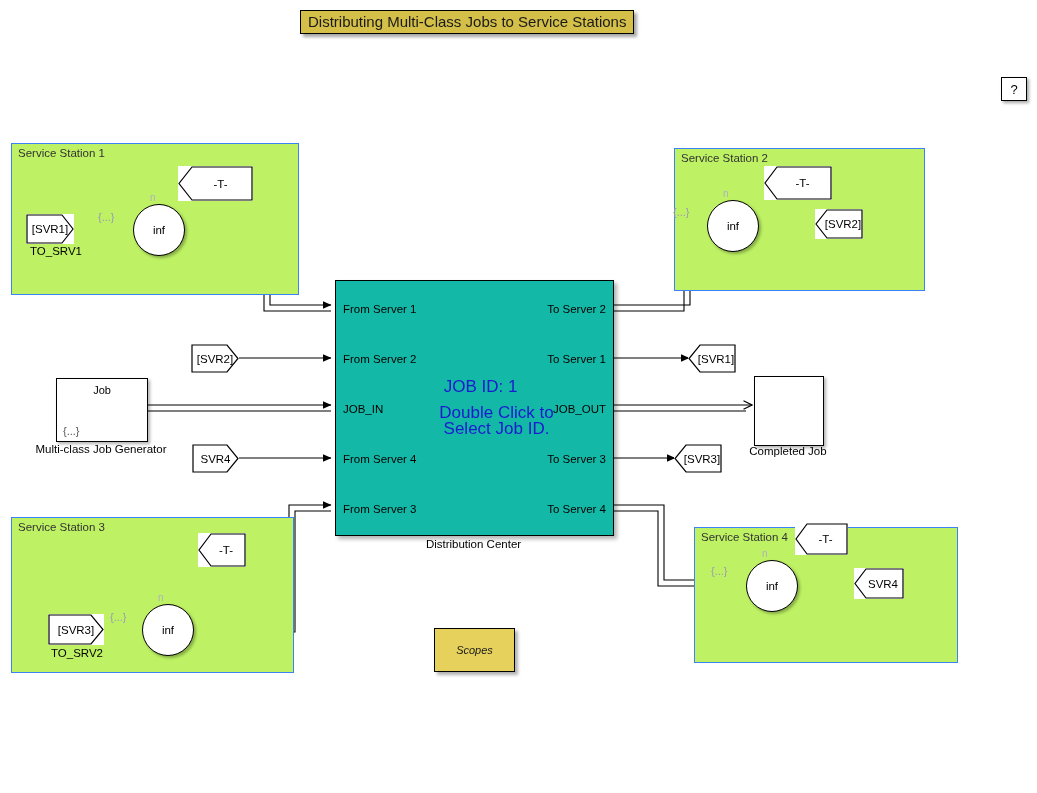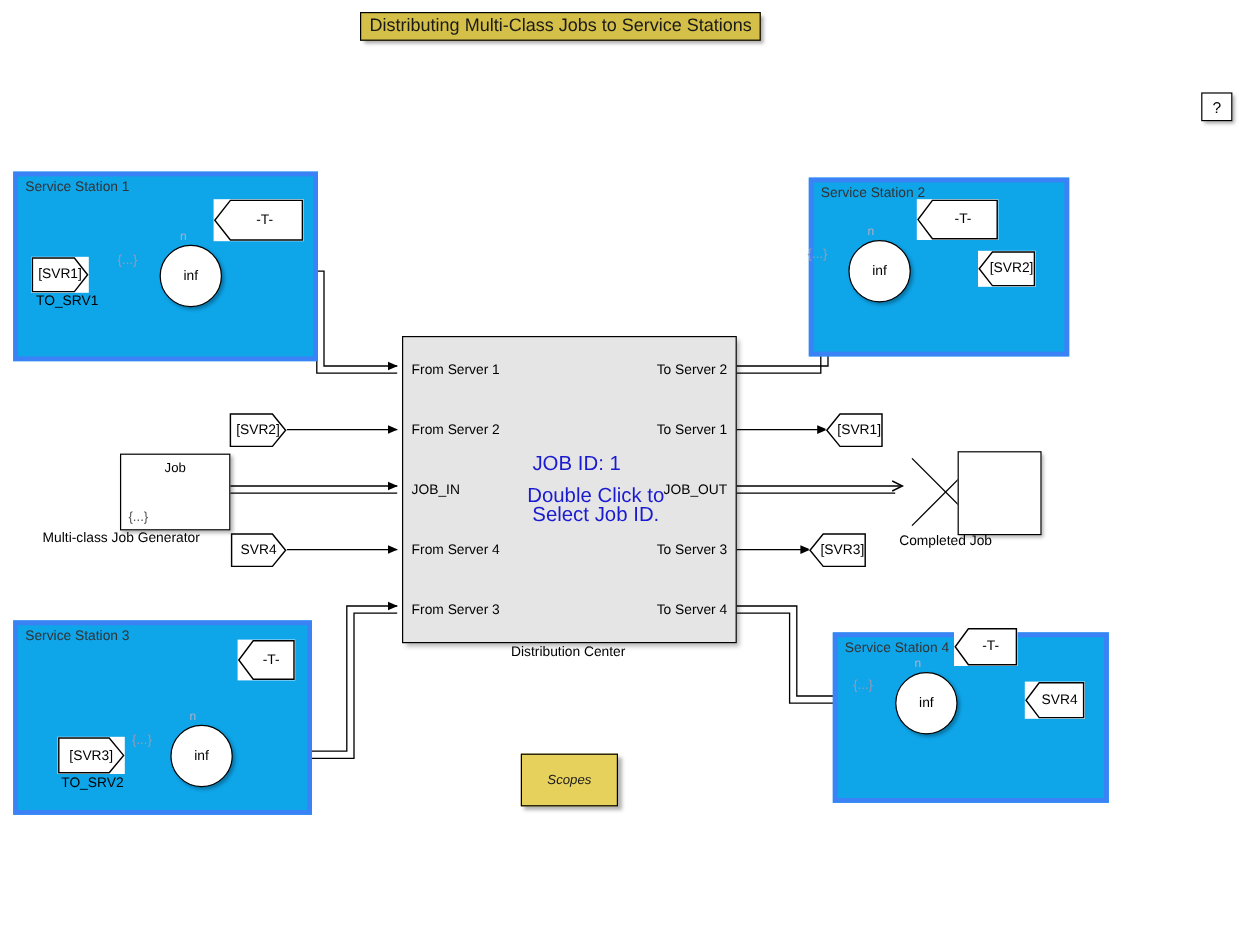--- a/index.html
+++ b/index.html
@@ -39,36 +39,37 @@
     background: #ffffff;
     border: 1.5px solid #000000;
     box-shadow: 2px 2px 3px rgba(0,0,0,0.35);
     display: flex; align-items: center; justify-content: center;
     font-size: 13px;
     color: #000;
   }
 
   
   .subsystem {
-    background: #0ea5e9;
-    border: 4px solid #3b82f6;
+    background: #bef264;
+    border: 1px solid #3b82f6;
+    padding-left: 40px;
   }
   .subsystem-label {
     position: absolute;
     left: 6px; top: 3px;
     font-size: 11.5px;
     color: #333333;
     white-space: nowrap;
   }
 
   
   #distribution-center {
     left: 335px; top: 280px;
     width: 277px; height: 254px;
-    background: #e5e5e5;
+    background: #14b8a6;
     border: 1px solid #000000;
     box-shadow: 3px 3px 4px rgba(0,0,0,0.3);
   }
   .dc-port-label {
     position: absolute;
     font-size: 11.5px;
     color: #000000;
     white-space: nowrap;
   }
   .dc-port-label.left { left: 7px; }
@@ -89,21 +90,20 @@
     color: #000000;
     white-space: nowrap;
     text-align: center;
   }
 
   
   .rect-block {
     background: #ffffff;
     border: 1.2px solid #000000;
     box-shadow: 2px 2px 3px rgba(0,0,0,0.3);
-    margin-left: 44px;
   }
   .rect-block .top-text {
     position: absolute;
     left: 0; right: 0; top: 5px;
     text-align: center;
     font-size: 11px;
     color: #000;
   }
   .rect-block .corner-text {
     position: absolute;

